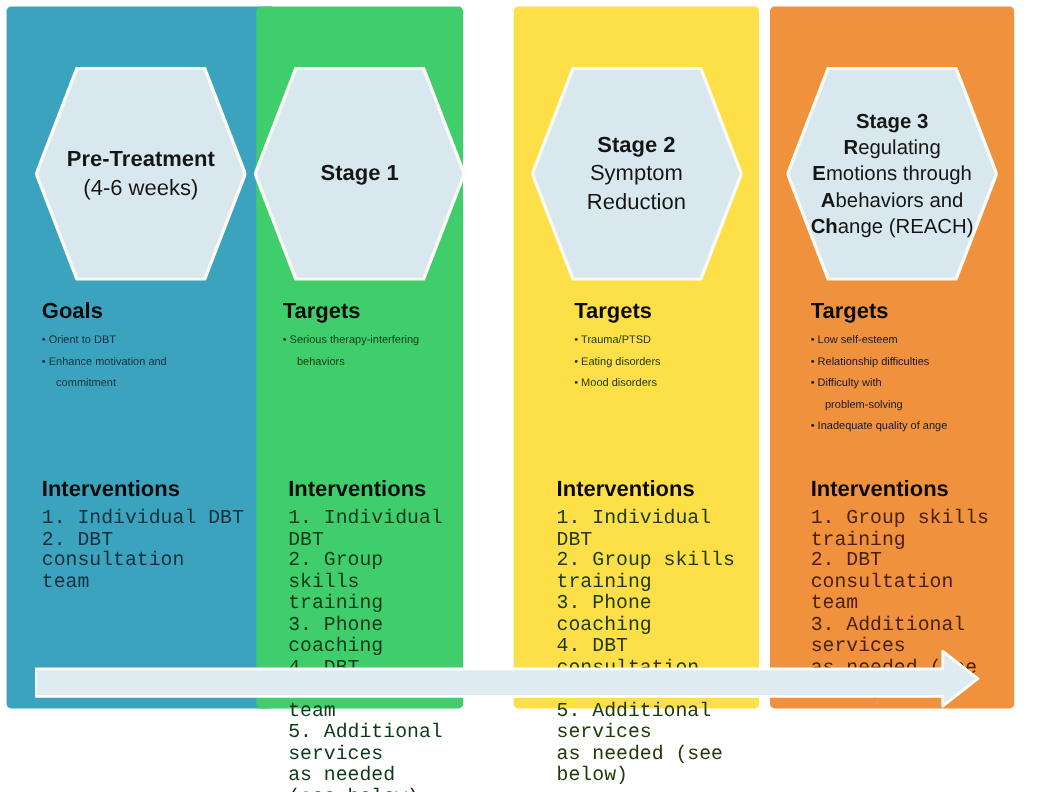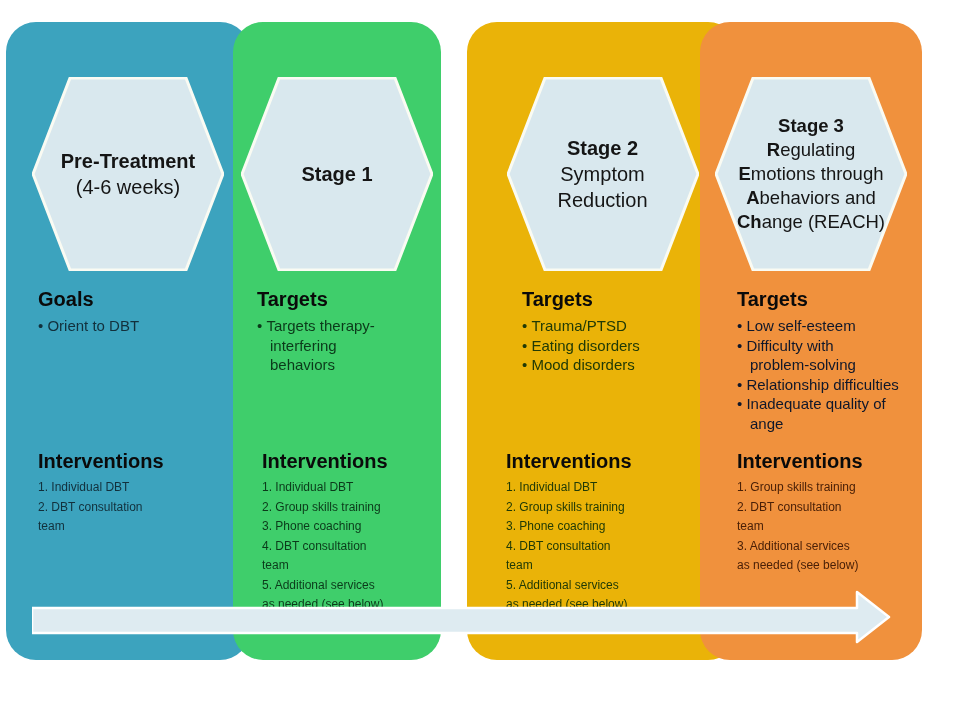--- a/index.html
+++ b/index.html
@@ -1,24 +1,24 @@
 <!DOCTYPE html>
 <html><head>
 <meta charset="utf-8">
 <style>
   html,body { margin:0; padding:0; background:#ffffff; }
   .canvas {
     position:relative; width:960px; height:720px; background:#ffffff;
     font-family:"Liberation Sans", sans-serif; overflow:hidden;
   }
   .column {
-    position:absolute; top:6px; height:638px; border-radius:30px;margin-top:16px;
+    position:absolute; top:6px; height:638px; border-radius:4px;
   }
   .c0 { left:6px;   width:244px; }
-  .c1 { left:233px; width:188px;padding-left:20px; }
+  .c1 { left:233px; width:188px; }
   .c2 { left:467px; width:223px; }
   .c3 { left:700px; width:222px; }
 
   .hex-wrap {
     position:absolute; top:55px; left:50%; transform:translateX(-50%);
     width:192px; height:194px;
   }
   .hex-wrap svg { position:absolute; inset:0; }
   .hex-text {
     position:absolute; inset:0; display:flex; flex-direction:column;
@@ -28,25 +28,25 @@
   .c3 .hex-text { font-size:18.5px; line-height:24px; padding:0 6px; }
   .hex-title { font-weight:bold; }
   .hex-subtitle { white-space:pre-line; }
   .hex-subtitle .b { font-weight:bold; }
 
   .section { position:absolute; right:8px; }
   .sec-title { font-size:20px; font-weight:bold; line-height:26px; margin-bottom:4px; }
   .s1 { top:264px; }
   .s2 { top:426px; }
 
-  ul.bullets { list-style:none; margin:0; padding:0; font-size:15px; line-height:19.5px; }
+  ul.bullets { list-style:none; margin:0; padding:0; font-size:10px; line-height:19.5px; }
   ul.bullets li { padding-left:13px; text-indent:-13px; white-space:pre-line; }
   ul.bullets li::before { content:"\2022\00a0"; }
 
-  .numbered { font-size:12px; line-height:19.5px; }
+  .numbered { font-size:18px; line-height:19.5px;font-family:Liberation Mono, monospace; }
   .num-item { white-space:pre-line; }
 
   .arrow-wrap { position:absolute; left:32px; top:590px; width:860px; height:56px; }
 </style>
 </head>
 <body>
 
 <div class="canvas">
   <div id="columns">
       <div class="column c0" style="background: rgb(60, 163, 190);">
@@ -56,20 +56,22 @@
           </svg>
           <div class="hex-text" style="color: rgb(21, 21, 21);">
             <div class="hex-title">Pre-Treatment</div>
             <div class="hex-subtitle"><span>(4-6 weeks)</span></div>
           </div>
         </div>
         <div class="section s1" style="left: 32px;">
           <div class="sec-title" style="color: rgb(10, 10, 10);">Goals</div>
           <ul class="bullets" style="color: rgb(18, 48, 60);">
             <li>Orient to DBT</li>
+            <li>Enhance motivation and
+commitment</li>
           </ul>
         </div>
         <div class="section s2" style="left: 32px;">
           <div class="sec-title" style="color: rgb(10, 10, 10);">Interventions</div>
           <div class="numbered" style="color: rgb(18, 48, 60);">
             <div class="num-item">1. Individual DBT</div>
             <div class="num-item">2. DBT consultation
 team</div>
           </div>
         </div>
@@ -79,38 +81,38 @@
           <svg width="192" height="194" viewBox="0 0 192 194">
             <polygon points="38,1 154,1 191,97 154,193 38,193 1,97" fill="#D9E8EE" stroke="#FAFBF3" stroke-width="3" stroke-linejoin="round"></polygon>
           </svg>
           <div class="hex-text" style="color: rgb(21, 21, 21);">
             <div class="hex-title">Stage 1</div>
           </div>
         </div>
         <div class="section s1" style="left: 24px;">
           <div class="sec-title" style="color: rgb(10, 10, 10);">Targets</div>
           <ul class="bullets" style="color: rgb(11, 58, 26);">
-            <li>Targets therapy-interfering
+            <li>Serious therapy-interfering
 behaviors</li>
           </ul>
         </div>
         <div class="section s2" style="left: 29px;">
           <div class="sec-title" style="color: rgb(10, 10, 10);">Interventions</div>
           <div class="numbered" style="color: rgb(11, 58, 26);">
             <div class="num-item">1. Individual DBT</div>
             <div class="num-item">2. Group skills training</div>
             <div class="num-item">3. Phone coaching</div>
             <div class="num-item">4. DBT consultation
 team</div>
             <div class="num-item">5. Additional services
 as needed (see below)</div>
           </div>
         </div>
       </div>
-      <div class="column c2" style="background: #eab308; padding-left: 48px;">
+      <div class="column c2" style="background: #fde047;">
         <div class="hex-wrap">
           <svg width="192" height="194" viewBox="0 0 192 194">
             <polygon points="38,1 154,1 191,97 154,193 38,193 1,97" fill="#D9E8EE" stroke="#FAFBF3" stroke-width="3" stroke-linejoin="round"></polygon>
           </svg>
           <div class="hex-text" style="color: rgb(21, 21, 21);">
             <div class="hex-title">Stage 2</div>
             <div class="hex-subtitle"><span>Symptom
 Reduction</span></div>
           </div>
         </div>
@@ -145,23 +147,23 @@
             <div class="hex-subtitle"><span class="b">R</span><span>egulating
 </span><span class="b">E</span><span>motions through
 </span><span class="b">A</span><span>behaviors and
 </span><span class="b">Ch</span><span>ange (REACH)</span></div>
           </div>
         </div>
         <div class="section s1" style="left: 37px;">
           <div class="sec-title" style="color: rgb(10, 10, 10);">Targets</div>
           <ul class="bullets" style="color: #0f172a;">
             <li>Low self-esteem</li>
+            <li>Relationship difficulties</li>
             <li>Difficulty with
 problem-solving</li>
-            <li>Relationship difficulties</li>
             <li>Inadequate quality of ange</li>
           </ul>
         </div>
         <div class="section s2" style="left: 37px;">
           <div class="sec-title" style="color: rgb(10, 10, 10);">Interventions</div>
           <div class="numbered" style="color: rgb(74, 32, 7);">
             <div class="num-item">1. Group skills training</div>
             <div class="num-item">2. DBT consultation
 team</div>
             <div class="num-item">3. Additional services

